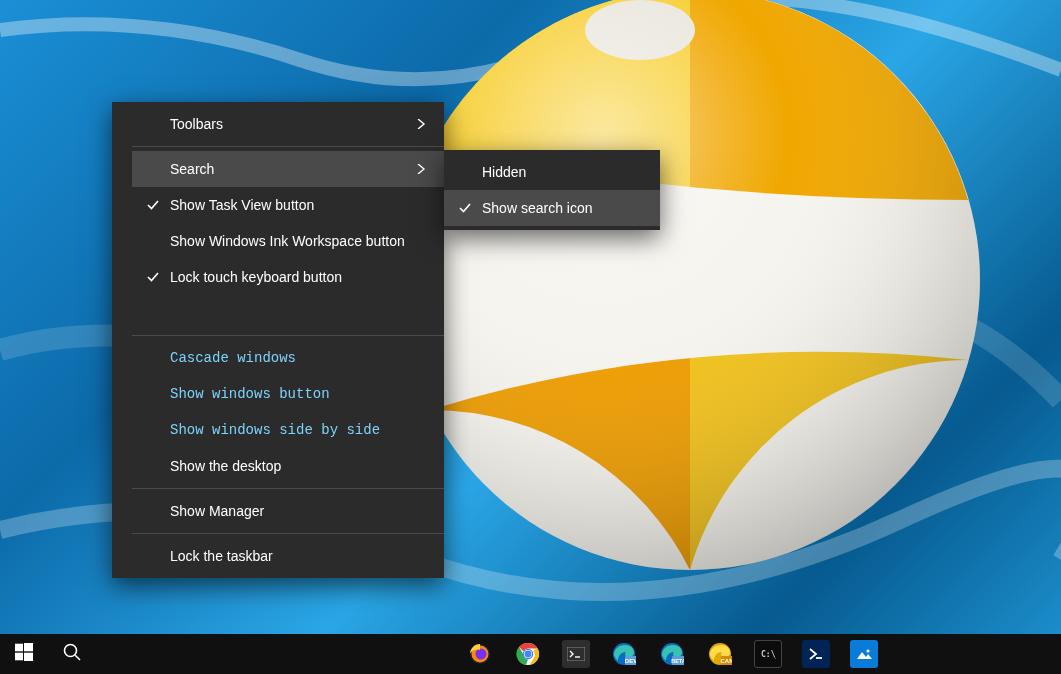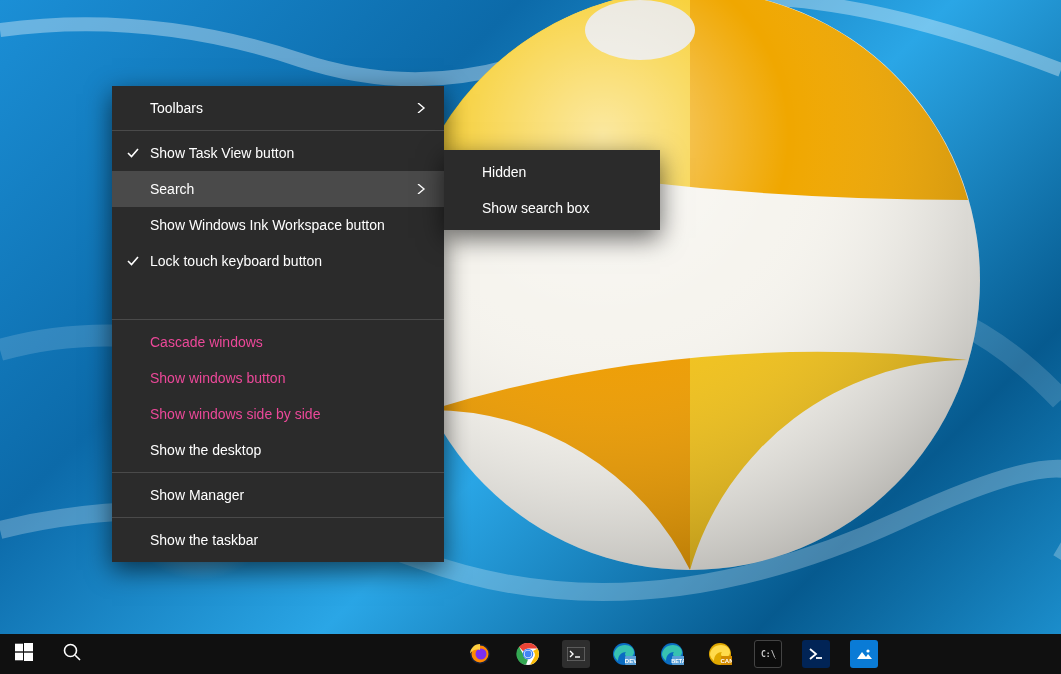--- a/index.html
+++ b/index.html
@@ -29,34 +29,34 @@
   }
   .menu .item {
     display: flex;
     align-items: center;
     height: 36px;
     padding: 0 14px 0 10px;
     white-space: nowrap;
     position: relative;
   }
   .menu .item.hover { background: #4a4a4a; }
-  .menu .item.disabled { color: #ec4899; }
+  .menu .item.disabled { color: #7dd3fc; font-family: Liberation Mono, monospace; }
   .menu .sep { height: 1px; background: #4a4a4a; margin: 4px 0; }
   .menu .lead {
     width: 22px; height: 22px; flex: 0 0 22px;
     display: flex; align-items: center; justify-content: center;
     margin-right: 6px;
   }
   .menu .label { flex: 1 1 auto; }
   .menu .tail {
     width: 18px; flex: 0 0 18px;
     display: flex; align-items: center; justify-content: center;
     margin-left: 24px;
   }
-  .menu.main { left: 112px; top: 86px; width: 332px; }
+  .menu.main { left: 112px; top: 102px; width: 332px; padding-left: 20px; }
   .menu.sub  { left: 444px; top: 150px; width: 216px; }
 
   
   .taskbar {
     position: absolute; left: 0; right: 0; bottom: 0;
     height: 40px; background: #101010;
     display: flex; align-items: center;
     gap: 0;
   }
   .tb-btn {
@@ -110,53 +110,53 @@
     <span class="label">Toolbars</span>
     <span class="tail">
       <svg width="10" height="10" viewBox="0 0 10 10">
           <path d="M2 0 L8 5 L2 10" stroke="#fff" stroke-width="1.4" fill="none"></path>
         </svg>
     </span>
   </div>
 
   <div class="sep"></div>
 
-  <div class="item">
-    <span class="lead">
-      <svg width="14" height="14" viewBox="0 0 14 14">
-          <path d="M2 7 L5.5 10.5 L12 3" stroke="#fff" stroke-width="1.6" fill="none"></path>
-        </svg>
-    </span>
-    <span class="label">Show Task View button</span>
-    <span class="tail"></span>
-  </div>
-
   <div class="item hover">
     <span class="lead"></span>
     <span class="label">Search</span>
     <span class="tail">
       <svg width="10" height="10" viewBox="0 0 10 10">
           <path d="M2 0 L8 5 L2 10" stroke="#fff" stroke-width="1.4" fill="none"></path>
         </svg>
     </span>
   </div>
 
-
-  <div class="item">
-    <span class="lead"></span>
-    <span class="label">Show Windows Ink Workspace button</span>
-    <span class="tail"></span>
-  </div>
-
   <div class="item">
     <span class="lead">
       <svg width="14" height="14" viewBox="0 0 14 14">
           <path d="M2 7 L5.5 10.5 L12 3" stroke="#fff" stroke-width="1.6" fill="none"></path>
         </svg>
     </span>
+    <span class="label">Show Task View button</span>
+    <span class="tail"></span>
+  </div>
+
+
+  <div class="item">
+    <span class="lead"></span>
+    <span class="label">Show Windows Ink Workspace button</span>
+    <span class="tail"></span>
+  </div>
+
+  <div class="item">
+    <span class="lead">
+      <svg width="14" height="14" viewBox="0 0 14 14">
+          <path d="M2 7 L5.5 10.5 L12 3" stroke="#fff" stroke-width="1.6" fill="none"></path>
+        </svg>
+    </span>
     <span class="label">Lock touch keyboard button</span>
     <span class="tail"></span>
   </div>
 
   <div class="item">
     <span class="lead"></span>
     <span class="tail"></span>
   </div>
 
   <div class="sep"></div>
@@ -190,34 +190,38 @@
   <div class="item">
     <span class="lead"></span>
     <span class="label">Show Manager</span>
     <span class="tail"></span>
   </div>
 
   <div class="sep"></div>
 
   <div class="item">
     <span class="lead"></span>
-    <span class="label">Show the taskbar</span>
+    <span class="label">Lock the taskbar</span>
     <span class="tail"></span>
   </div>
 
 </div>
 
 <div class="menu sub">
   <div class="item">
     <span class="lead"></span>
     <span class="label">Hidden</span>
   </div>
-  <div class="item">
-    <span class="lead"></span>
-    <span class="label">Show search box</span>
+  <div class="item hover">
+    <span class="lead">
+      <svg width="14" height="14" viewBox="0 0 14 14">
+          <path d="M2 7 L5.5 10.5 L12 3" stroke="#fff" stroke-width="1.6" fill="none"></path>
+        </svg>
+    </span>
+    <span class="label">Show search icon</span>
   </div>
 </div>
 
 <div class="taskbar">
 
   <div class="tb-btn">
     <span>
       <svg width="18" height="18" viewBox="0 0 18 18">
           <g fill="#fff">
             <rect x="0" y="0.7" width="8" height="7.6"></rect>

